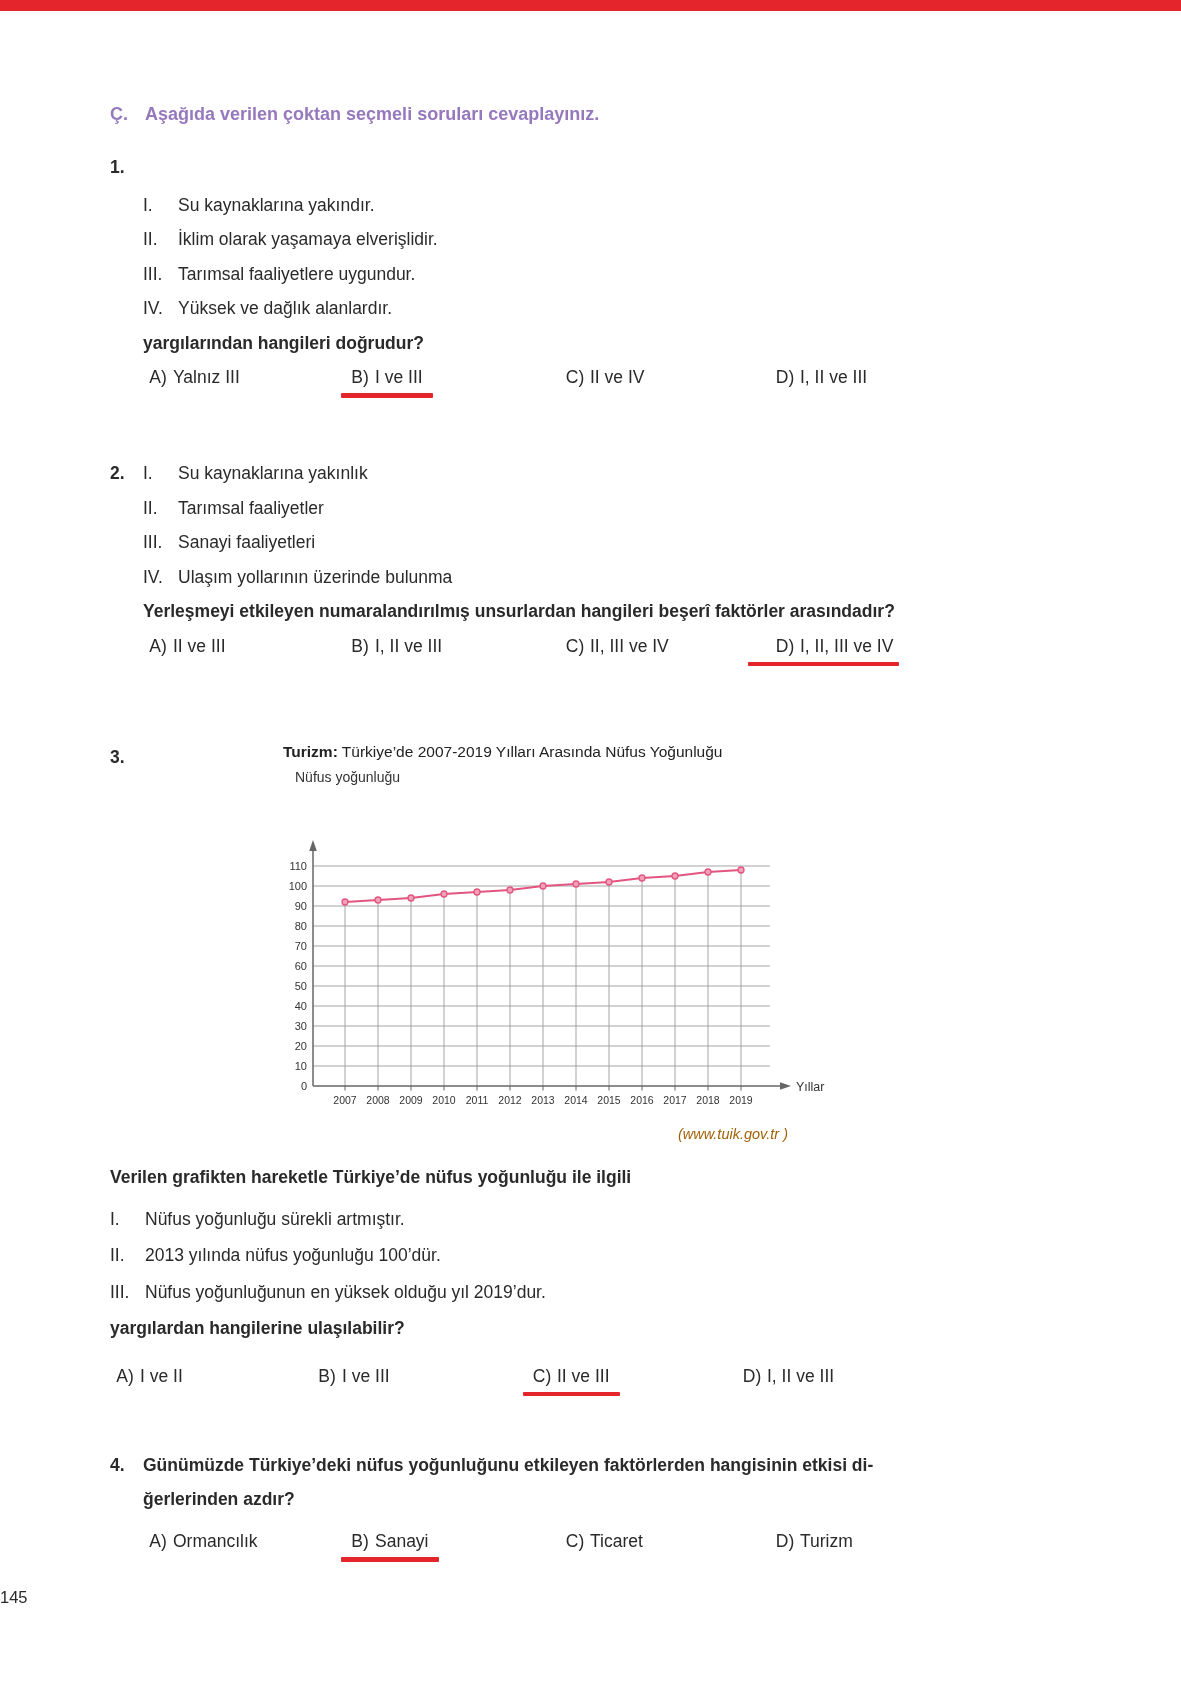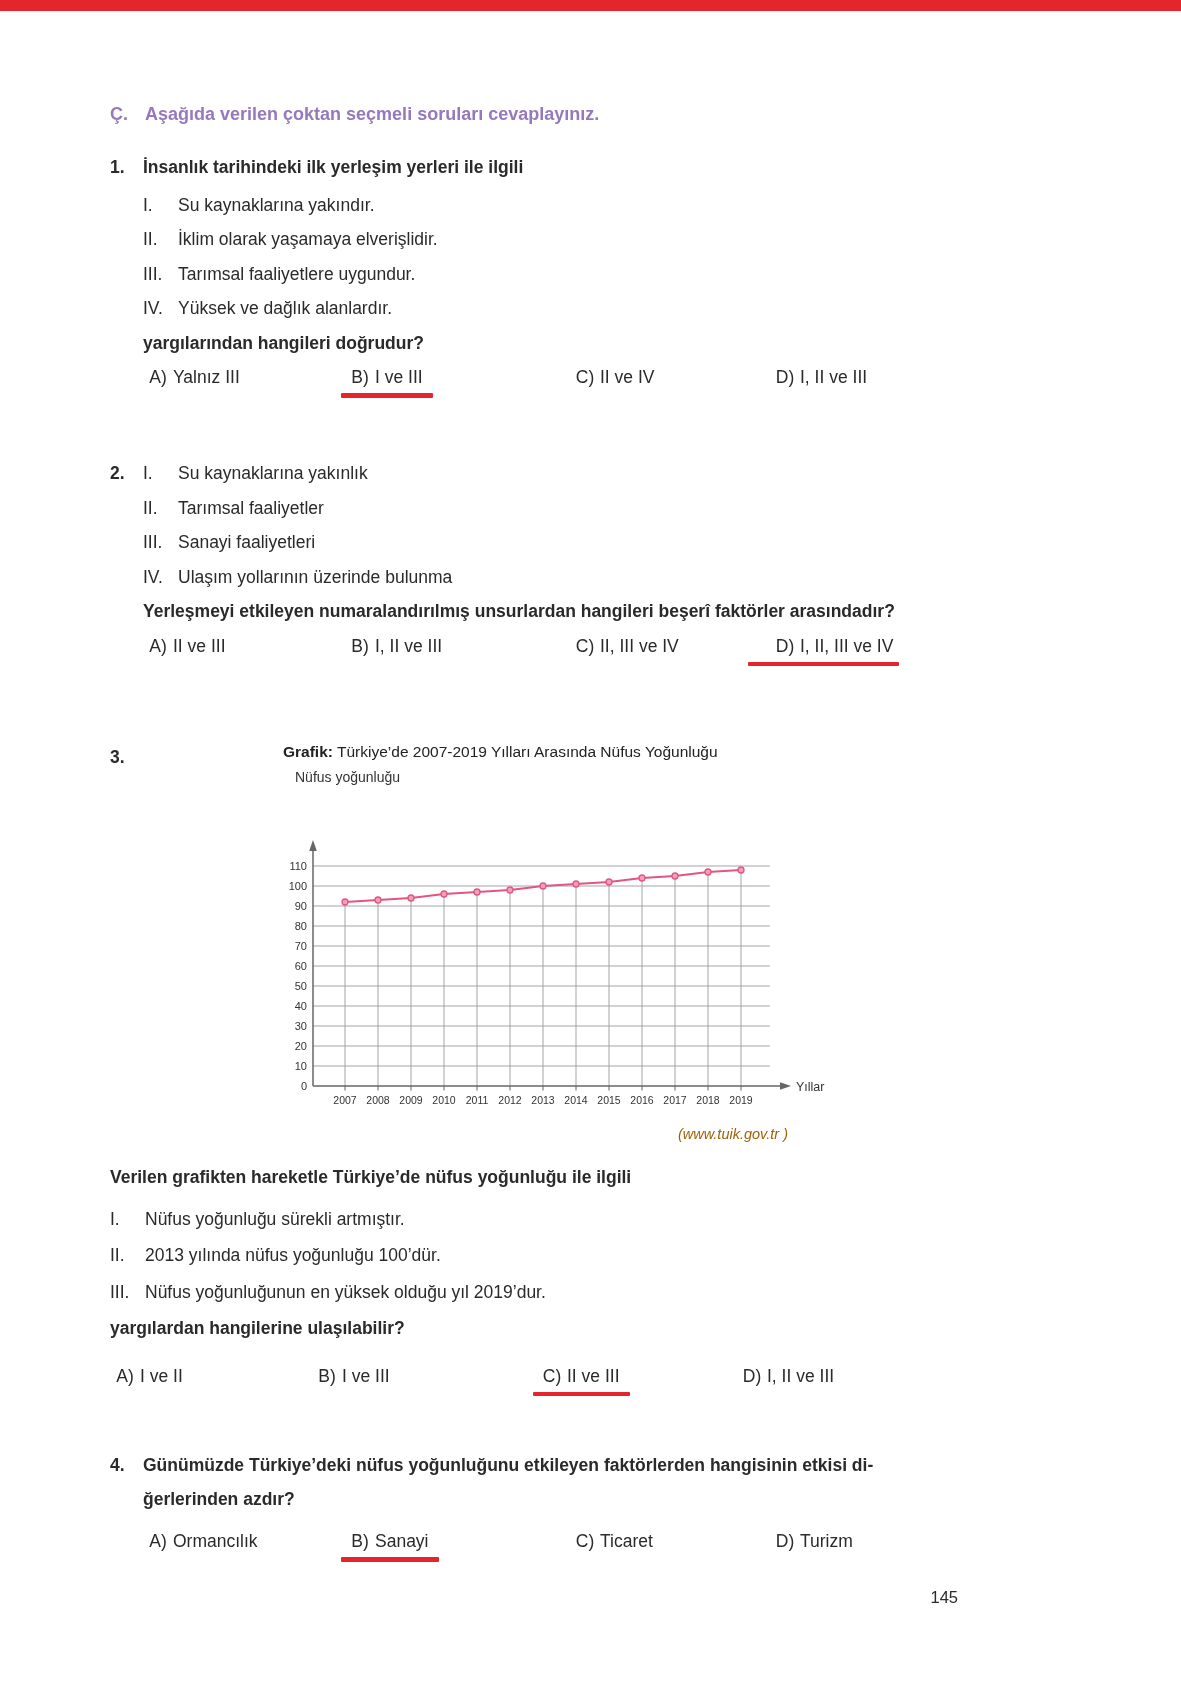--- a/index.html
+++ b/index.html
@@ -25,55 +25,54 @@
   .numcol{width:33px;flex:none;font-weight:bold;}
   .rn{width:35px;flex:none;}
   .bold{font-weight:bold;}
   .item{display:flex;margin-bottom:11px;}
   .prompt{font-weight:bold;margin-bottom:0;}
   .opts{position:relative;height:24px;margin-top:11px;}
   .opt{position:absolute;top:0;white-space:nowrap;text-align:center;}
   .opt .olab{display:inline-block;width:30px;}
   .opt.answer::after{content:"";position:absolute;left:-4px;right:-10px;bottom:-8px;height:4.5px;background:var(--red);border-radius:1px;}
   .opt.answer.ul-wide::after{left:-22px;right:-6px;}
-  .o-a{left:33px;} .o-b{left:235px;} .o-c{left:460px;} .o-d{left:660px;}
+  .o-a{left:33px;} .o-b{left:235px;} .o-c{left:450px;} .o-d{left:660px;}
   
   #q2 .qrow{margin-bottom:11px;}
   
   #chartwrap{margin-left:173px;width:580px;}
   #chart-title{font-size:15.5px;line-height:20px;margin-bottom:4px;color:#222;}
   #chart-ylabel{font-size:14px;margin-left:12px;margin-top:3px;color:#333;}
   #chart-svg{display:block;margin-top:1px;}
   #chart-source{width:560px;text-align:right;padding-right:55px;box-sizing:border-box;
     font-style:italic;font-size:14.5px;margin-top:2px;color:#a16207;}
   #q3-text{position:absolute;left:0;top:424px;width:960px;}
   #q3-text .item{margin-bottom:13px;}
   #q3-text .opts{margin-top:24px;}
   #q3num{position:absolute;left:0;top:4px;font-weight:bold;}
   
   #q4 .qrow{line-height:34px;margin-bottom:0;}
   #q4 .opts{margin-top:14px;}
-  #pagenum{top:1588px;left:0;width:958px;text-align:right;font-size:16.5px;color:#2a2a2a;}
+  #pagenum{top:1588px;left:0;width:958px;text-align:left;font-size:16.5px;color:#2a2a2a;}
 </style>
 </head>
 <body>
 
 <div id="page">
 
   <div id="topbar"></div>
 
   <div id="hdr" class="abs">
     <span class="col">Ç.</span>
     <span>Aşağıda verilen çoktan seçmeli soruları cevaplayınız.</span>
   </div>
 
   <div class="q" style="top:156px;" id="q1">
     <div class="qrow">
       <span class="numcol">1.</span>
-      <span class="bold">İnsanlık tarihindeki ilk yerleşim yerleri ile ilgili</span>
     </div>
     <div style="padding-left:33px;">
       <div class="item">
         <span class="rn">I.</span>
         <span>Su kaynaklarına yakındır.</span>
       </div>
       <div class="item">
         <span class="rn">II.</span>
         <span>İklim olarak yaşamaya elverişlidir.</span>
       </div>
@@ -122,21 +121,21 @@
       <span class="opt o-c"><span class="olab">C)</span><span>II, III ve IV</span></span>
       <span class="opt o-d answer ul-wide"><span class="olab">D)</span><span>I, II, III ve IV</span></span>
     </div>
   </div>
 
   <div class="q" style="top:742px;height:700px;" id="q3">
     <span id="q3num">3.</span>
 
     <div id="chartwrap">
       <div id="chart-title">
-        <span class="bold">Grafik:</span>
+        <span class="bold">Turizm:</span>
         <span>Türkiye’de 2007-2019 Yılları Arasında Nüfus Yoğunluğu</span>
       </div>
       <div id="chart-ylabel">Nüfus yoğunluğu</div>
       <svg id="chart-svg" width="560" height="330" viewBox="0 0 560 330">
           <text x="24" y="298.8" text-anchor="end" font-size="11" fill="#333333">0</text>
           <line x1="30" y1="275" x2="487" y2="275" stroke="#9b9b9b" stroke-width="0.9"></line>
           <text x="24" y="278.8" text-anchor="end" font-size="11" fill="#333333">10</text>
           <line x1="30" y1="255" x2="487" y2="255" stroke="#9b9b9b" stroke-width="0.9"></line>
           <text x="24" y="258.8" text-anchor="end" font-size="11" fill="#333333">20</text>
           <line x1="30" y1="235" x2="487" y2="235" stroke="#9b9b9b" stroke-width="0.9"></line>

